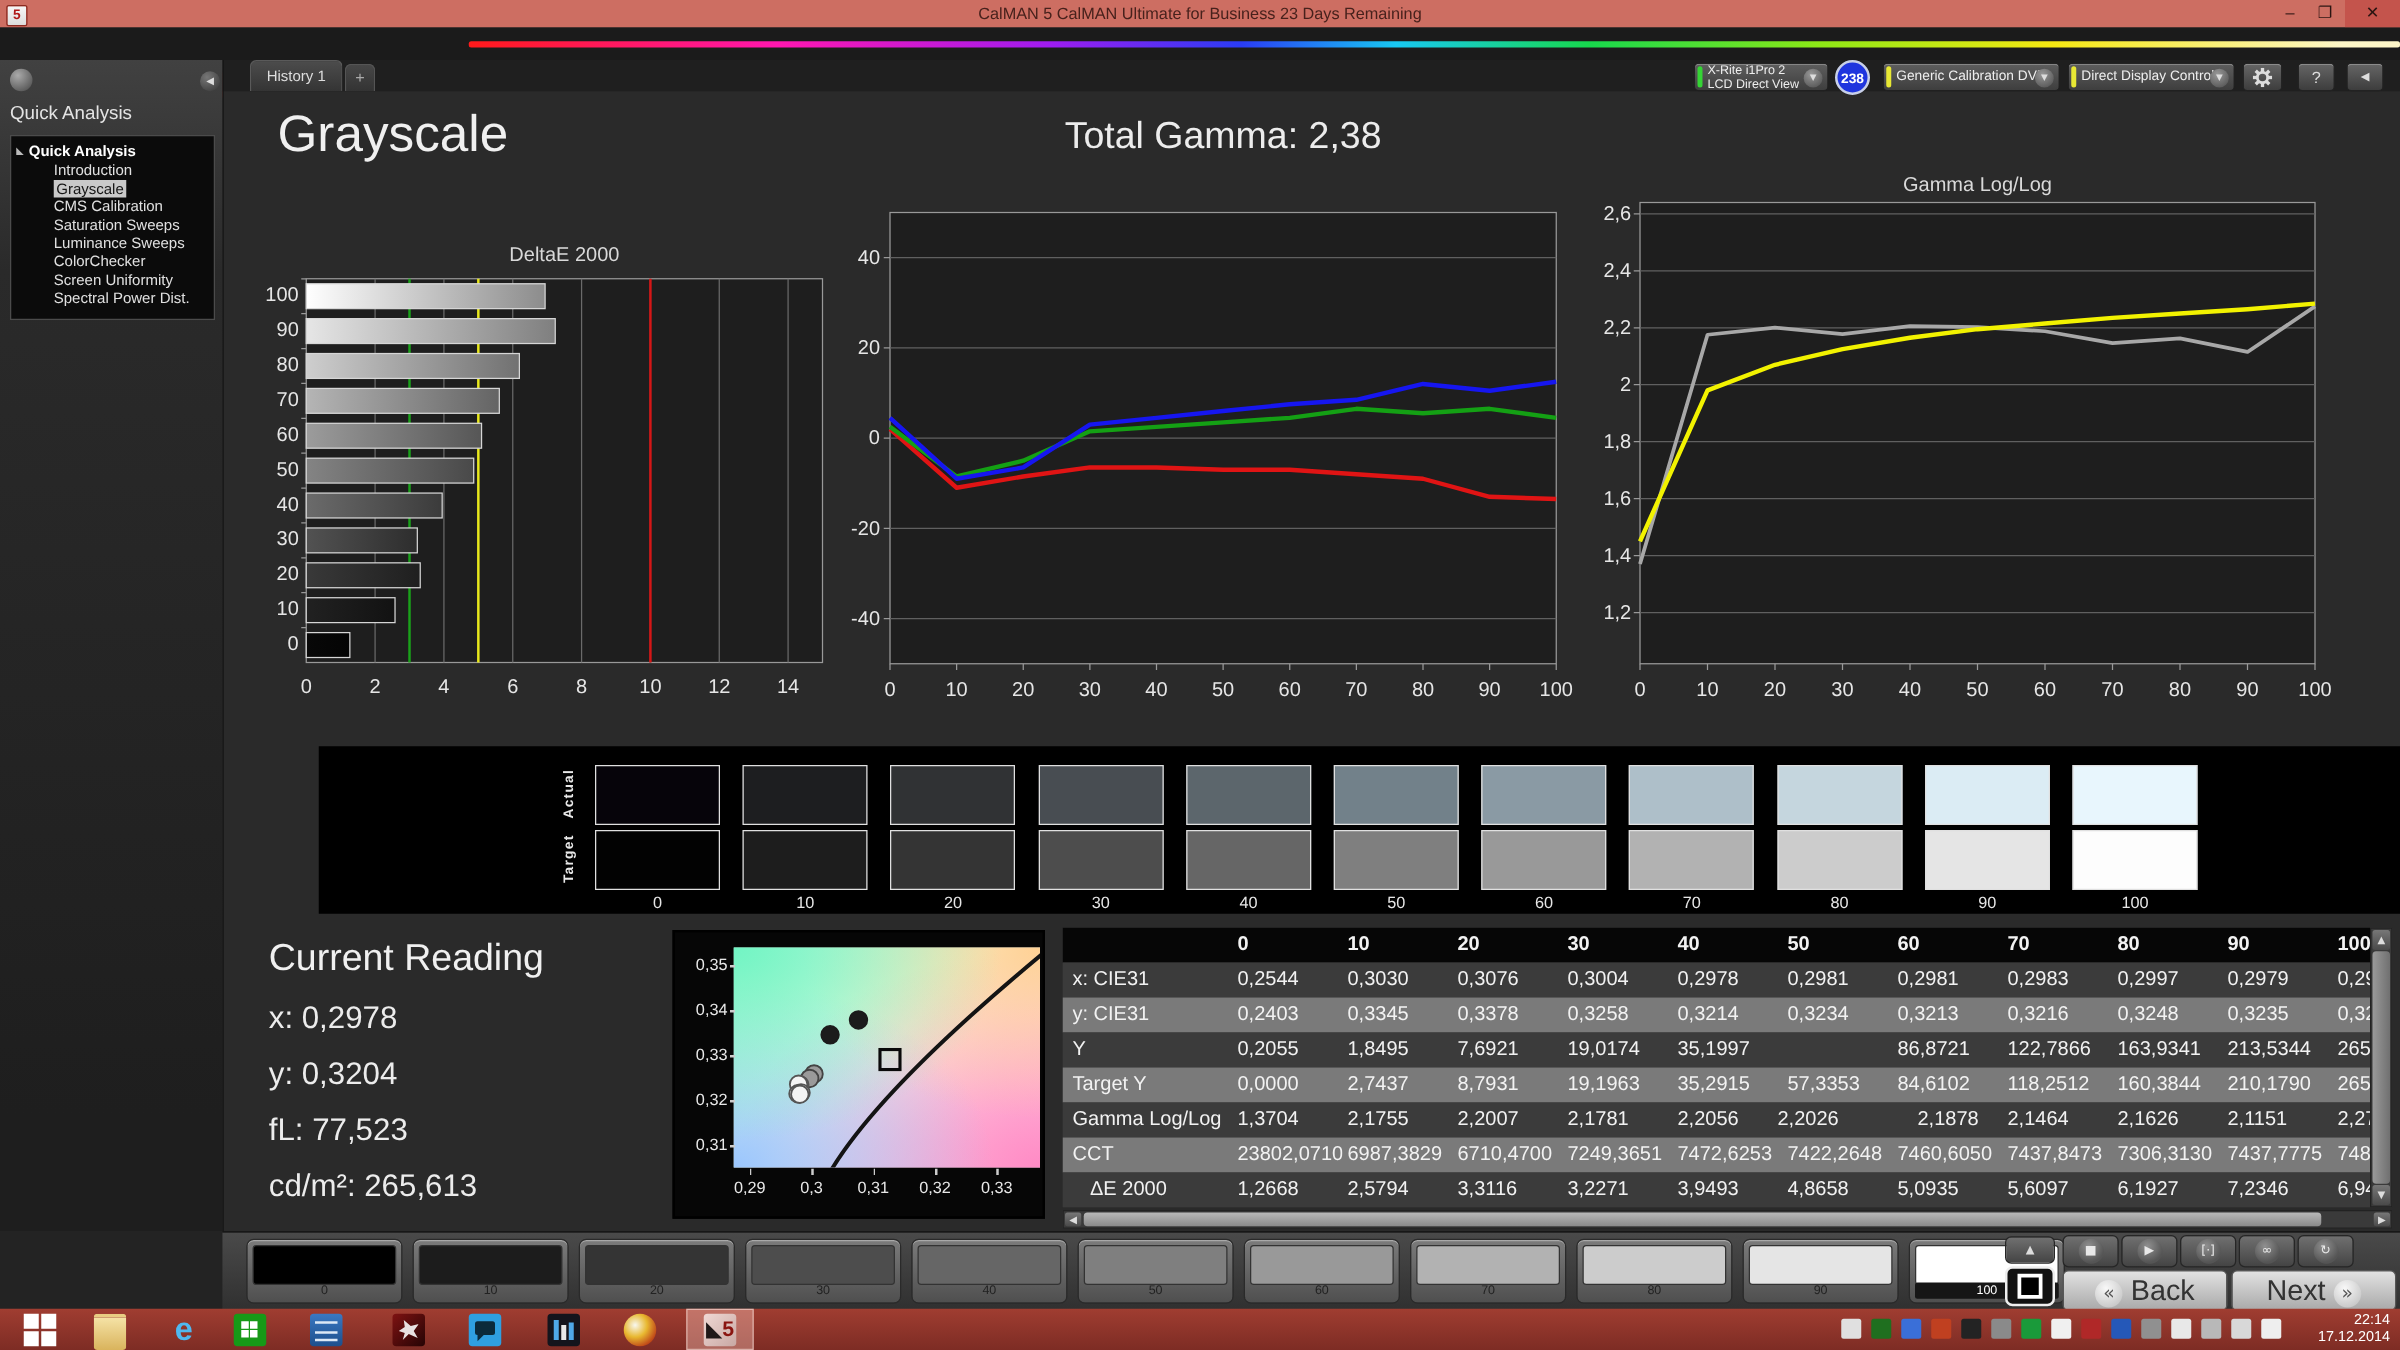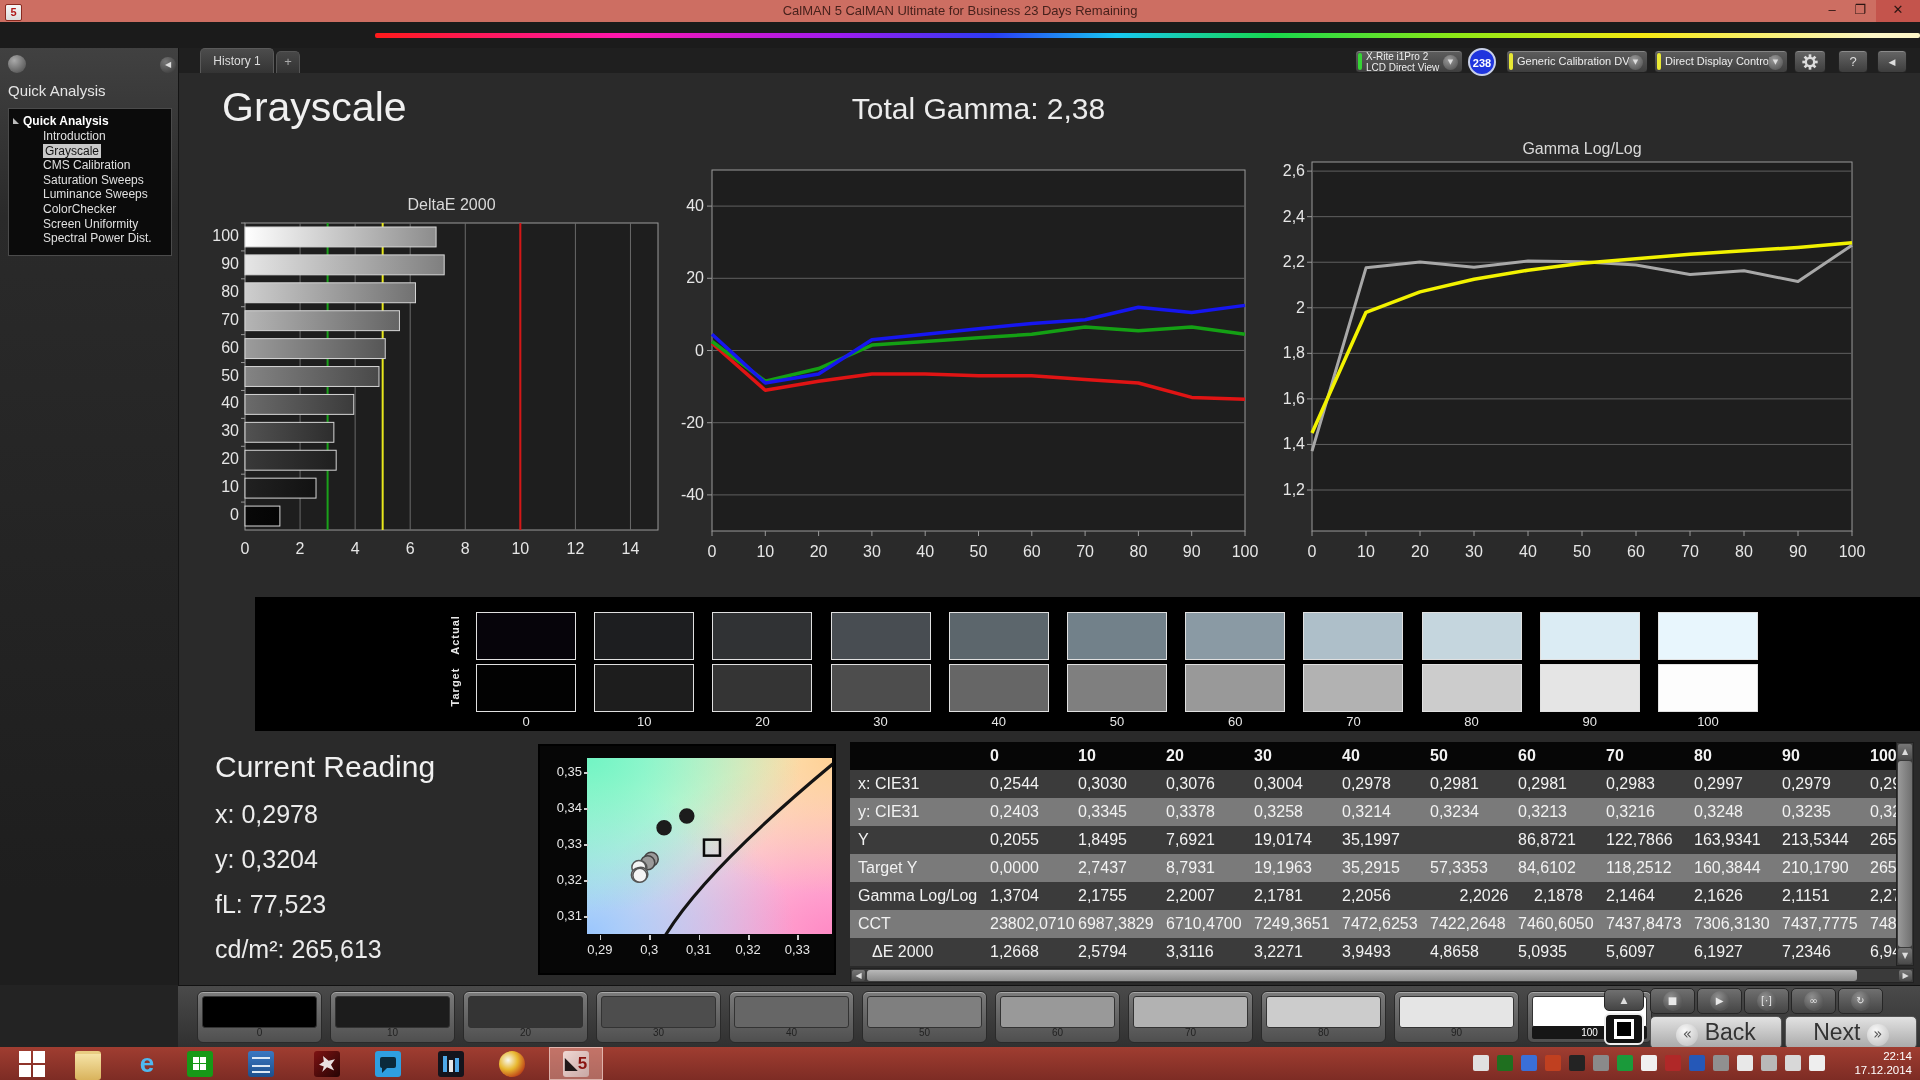--- a/index.html
+++ b/index.html
@@ -537,21 +537,21 @@
         <div class="tcell" style="left: 932px; width: 84px;">210,1790</div>
         <div class="tcell" style="left: 1020px; width: 84px;">265,</div>
       </div>
       <div class="trow" style="top: 140px; background: rgb(59, 59, 59);">
         <div class="tcell" style="left: 8px; width: 132px;">Gamma Log/Log</div>
         <div class="tcell" style="left: 140px; width: 84px;">1,3704</div>
         <div class="tcell" style="left: 228px; width: 84px;">2,1755</div>
         <div class="tcell" style="left: 316px; width: 84px;">2,2007</div>
         <div class="tcell" style="left: 404px; width: 84px;">2,1781</div>
         <div class="tcell" style="left: 492px; width: 84px;">2,2056</div>
-        <div class="tcell" style="left: 592px; width: 84px; text-align: center;">2,2026</div>
+        <div class="tcell" style="left: 572px; width: 84px;">2,2026</div>
         <div class="tcell" style="left: 684px; width: 84px;">2,1878</div>
         <div class="tcell" style="left: 756px; width: 84px;">2,1464</div>
         <div class="tcell" style="left: 844px; width: 84px;">2,1626</div>
         <div class="tcell" style="left: 932px; width: 84px;">2,1151</div>
         <div class="tcell" style="left: 1020px; width: 84px;">2,27</div>
       </div>
       <div class="trow" style="top: 168px; background: rgb(122, 122, 122);">
         <div class="tcell" style="left: 8px; width: 132px;">CCT</div>
         <div class="tcell" style="left: 140px; width: 84px;">23802,0710</div>
         <div class="tcell" style="left: 228px; width: 84px;">6987,3829</div>

